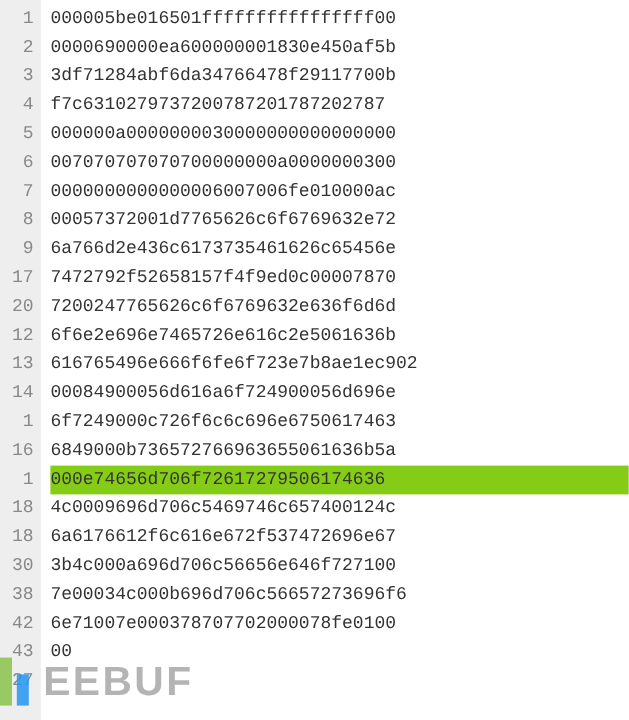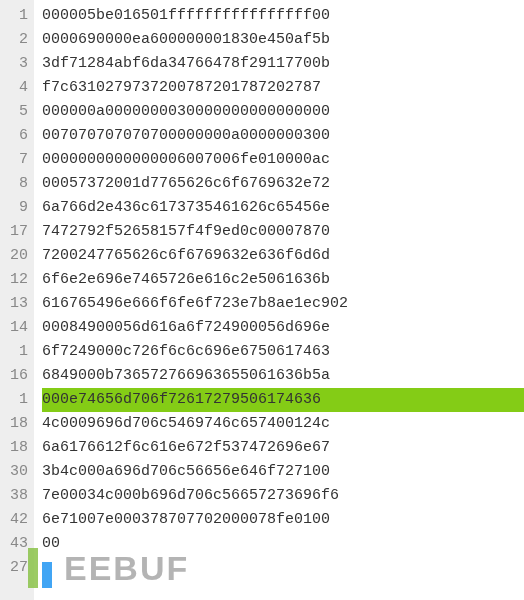--- a/index.html
+++ b/index.html
@@ -41,21 +41,21 @@
     }
     .line {
       height: 24px;
     }
     .line.highlight {
       background: #84cc16;
     }
     .watermark {
       position: absolute;
       bottom: 12px;
-      left: 28px;
+      left: 0;
       display: flex;
       align-items: flex-end;
       opacity: 0.85;
       pointer-events: none;
     }
     .wm-logo {
       display: flex;
       margin-right: 8px;
     }
     .wm-bar {

